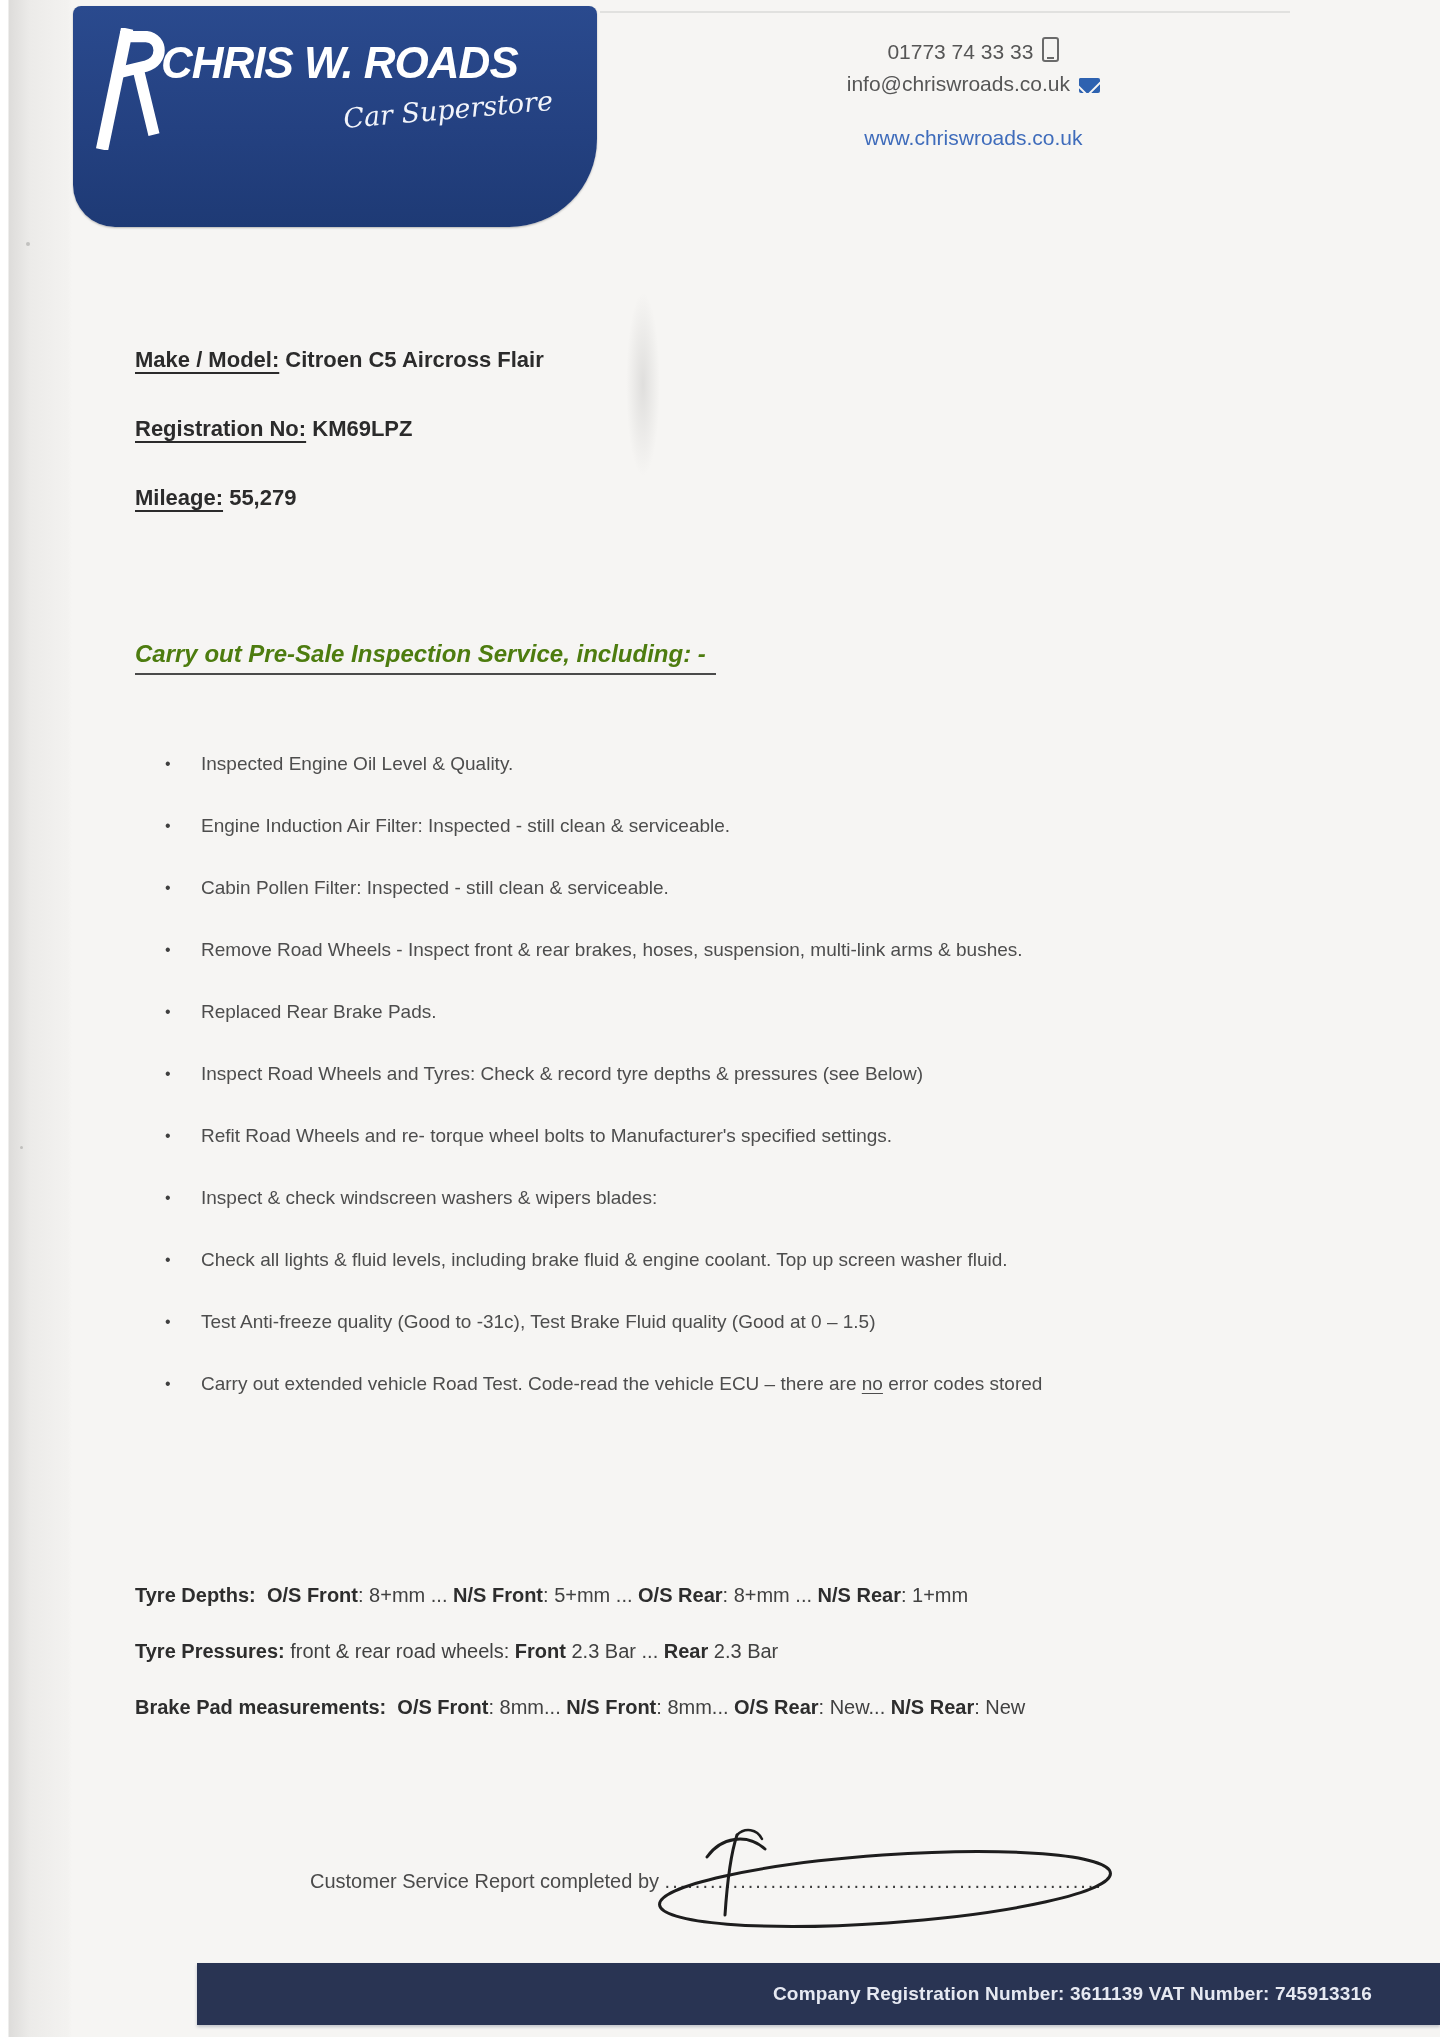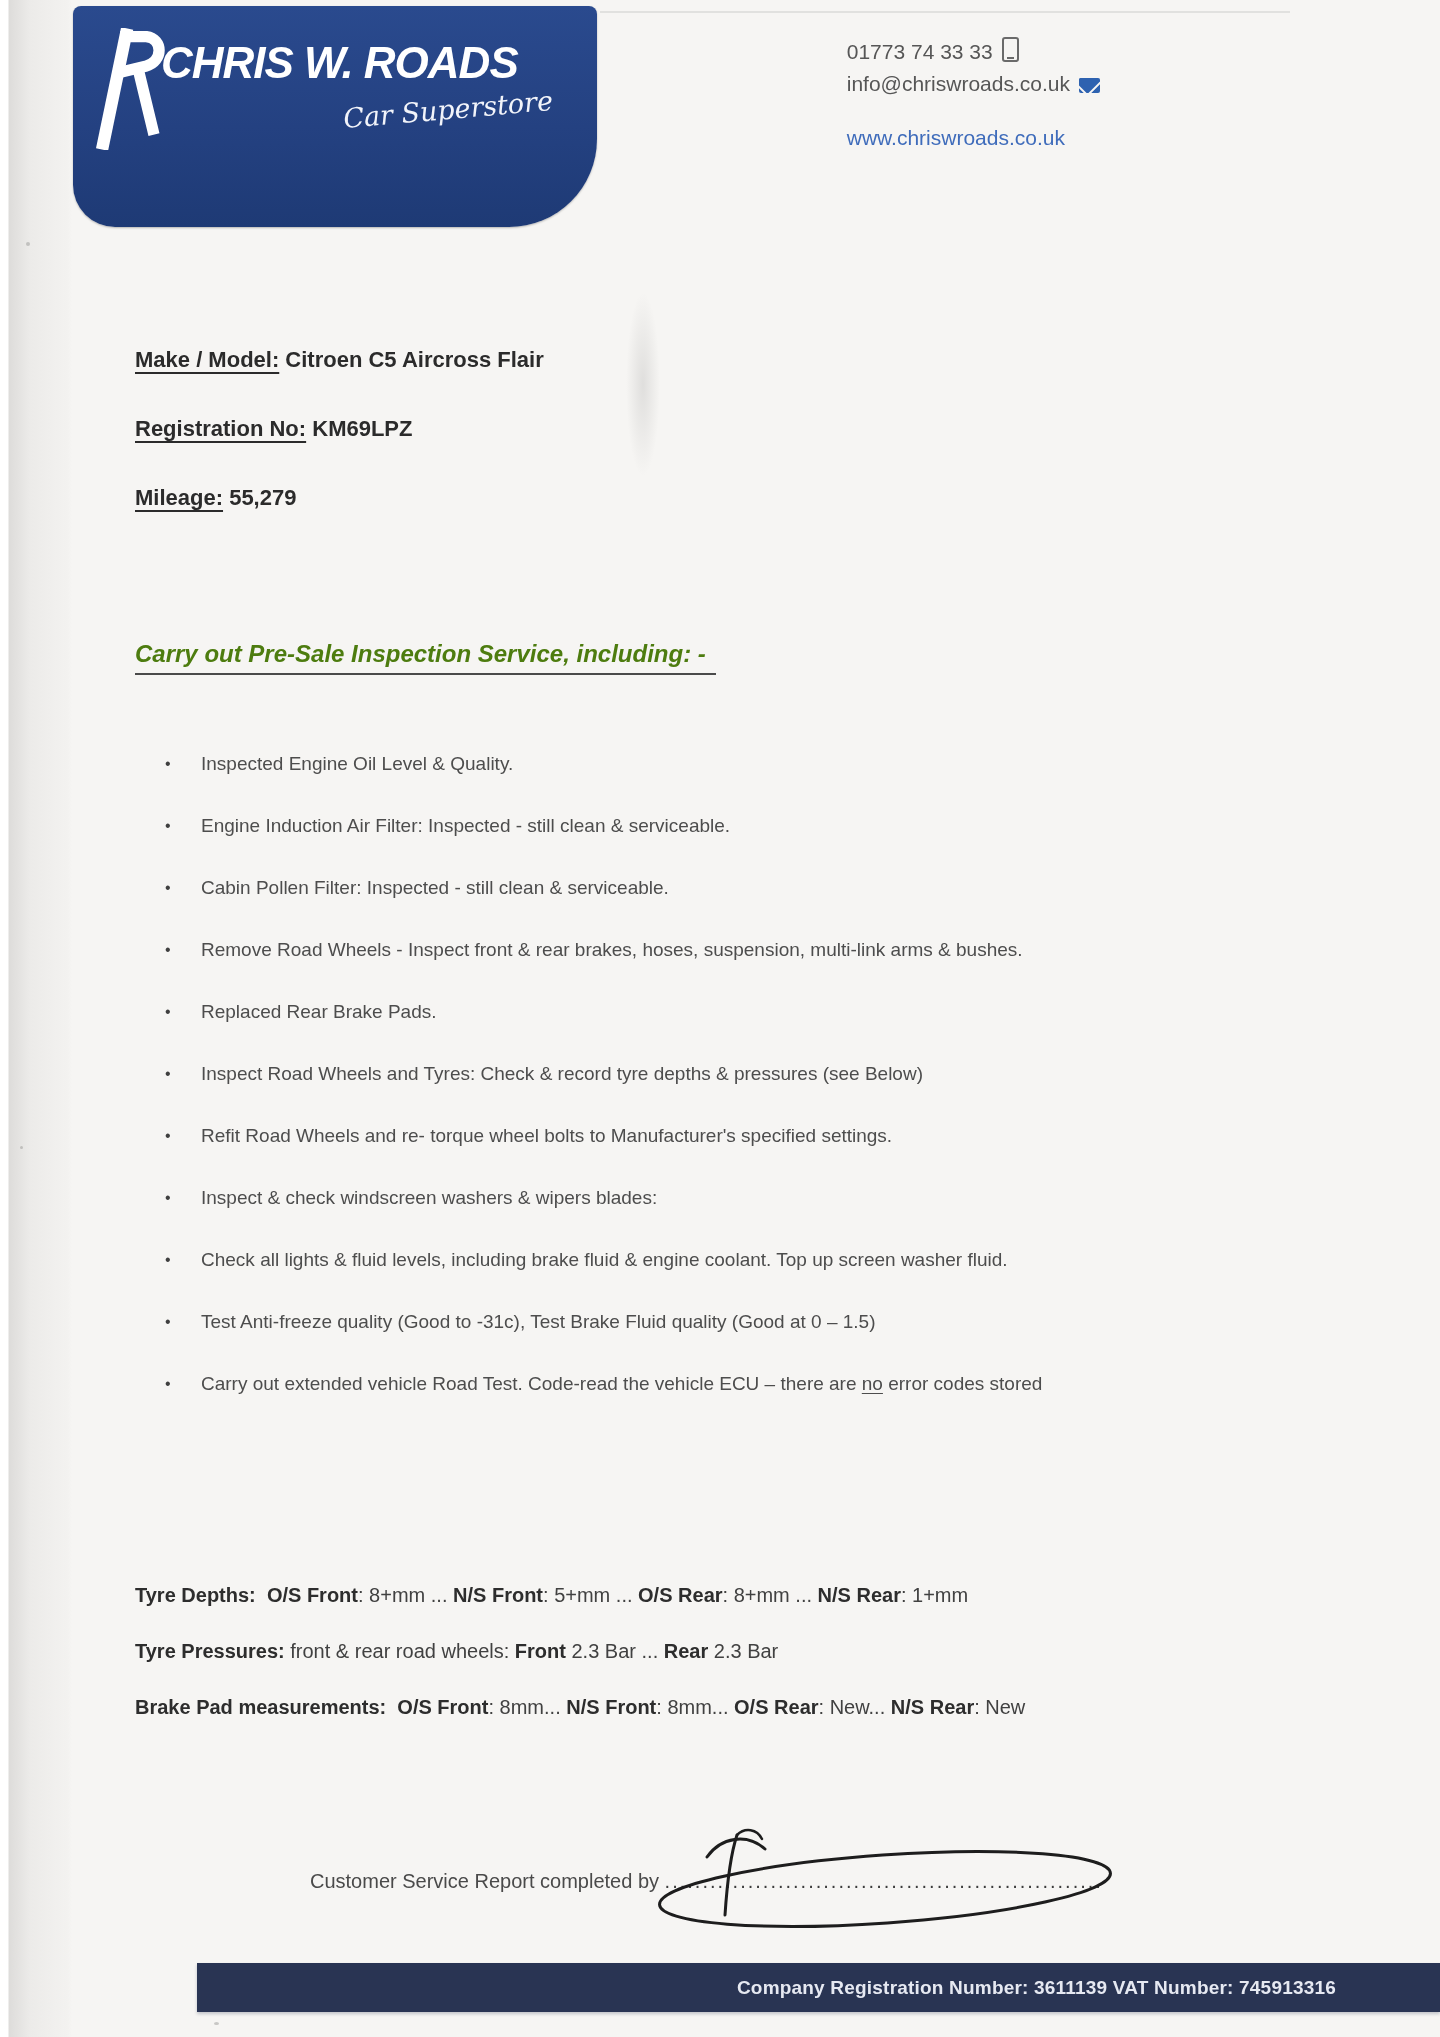--- a/index.html
+++ b/index.html
@@ -32,21 +32,21 @@
     letter-spacing:-1px;white-space:nowrap;
   }
   .brand-tagline{
     position:absolute;right:44px;top:88px;
     color:#f2f4fa;font-size:27px;font-style:italic;
     font-family:"DejaVu Serif", serif;
     transform:rotate(-5deg);white-space:nowrap;
   }
 
   
-  .contact{position:absolute;right:340px;top:36px;text-align:left;color:#565656;}
+  .contact{position:absolute;right:340px;top:36px;text-align:center;color:#565656;}
   .contact-row{font-size:21px;line-height:32px;white-space:nowrap;}
   .phone-icon{display:inline-block;width:13px;height:21px;border:2px solid #6a6a6a;border-radius:3px;
     vertical-align:-3px;margin-left:9px;position:relative;}
   .phone-icon::after{content:"";position:absolute;left:3px;bottom:1px;width:7px;height:2px;background:#6a6a6a;}
   .envelope-icon{display:inline-block;width:21px;height:15px;background:#2e62b0;border-radius:2px;
     vertical-align:-2px;margin-left:9px;position:relative;overflow:hidden;}
   .envelope-icon::before{content:"";position:absolute;left:-3px;top:-9px;width:19px;height:19px;
     background:#2e62b0;border:2px solid #f6f5f3;transform:rotate(45deg);}
   .address{margin-top:18px;color:#4c4c4c;font-size:21px;line-height:27.5px;}
   .website{margin-top:26px;color:#3f6cbb;font-size:21px;}
@@ -79,23 +79,23 @@
   #tyre-pressures{top:1640px;}
   #brake-pads{top:1696px;}
 
   
   .sig-row{position:absolute;left:310px;top:1870px;font-size:20px;color:#4a4a4a;white-space:nowrap;}
   .sig-dots{letter-spacing:2px;color:#3c3c3c;}
   .sig-mark{position:absolute;left:645px;top:1823px;}
 
   
   .footer-bar{
-    position:absolute;left:197px;top:1963px;width:1243px;height:49px;
+    position:absolute;left:197px;top:1963px;width:1243px;height:62px;
     background:#293453;display:flex;align-items:center;justify-content:flex-end;
-    padding-right:104px;box-sizing:border-box;
+    padding-right:68px;box-sizing:border-box;
     box-shadow:0 2px 3px rgba(40,50,80,.25);
   }
   .footer-text{color:#e6e9f2;font-size:19px;font-weight:bold;letter-spacing:.2px;white-space:nowrap;}
 </style>
 </head>
 <body>
 
 <div class="page">
 
   <div class="scan-left"></div>

